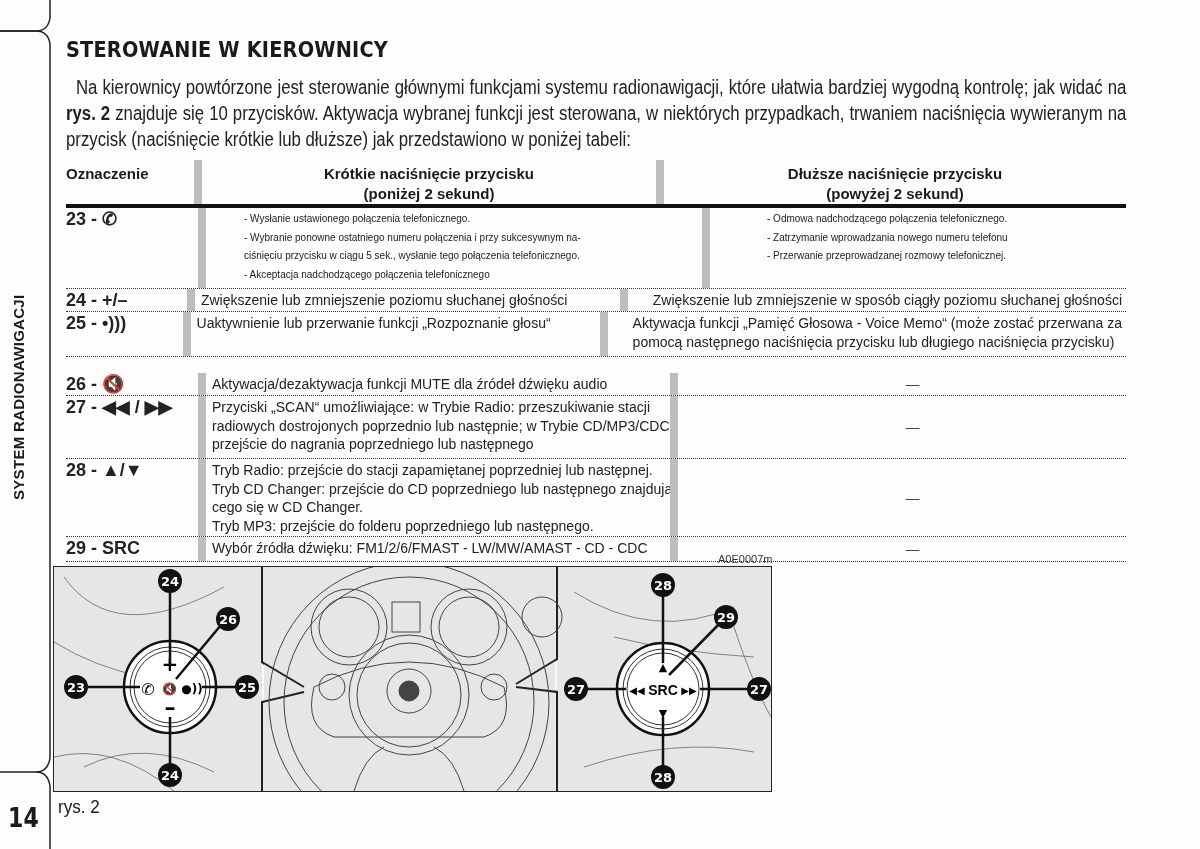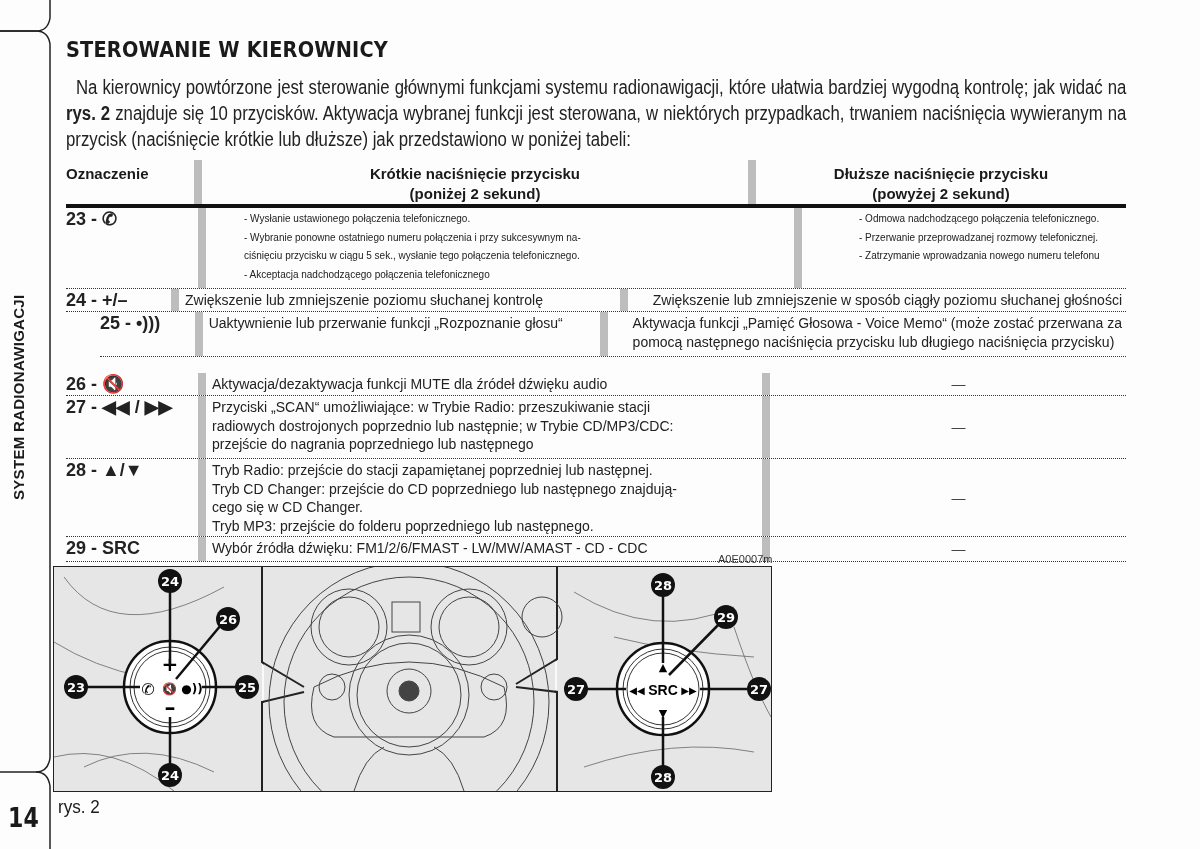--- a/index.html
+++ b/index.html
@@ -27,21 +27,21 @@
     font-family: "Liberation Sans", sans-serif; transform: scaleX(0.86); transform-origin: left top;
     width: 1233px; text-align: justify; color: #222;
   }
   .intro b { font-weight: bold; }
   
   .table { position: absolute; left: 66px; top: 160px; width: 1060px; font-family: "Liberation Sans", sans-serif; }
   .thead { display: flex; height: 44px; border-bottom: 4px solid #111; }
   .th { font-weight: bold; font-size: 15px; line-height: 20px; padding-top: 4px; }
   .c1 { width: 128px; }
   .sep { width: 8px; background: #bdbdbd; flex-shrink: 0; }
-  .c2 { width: 546px; }
+  .c2 { width: 454px; }
   .c3 { flex: 1; }
   .th.c2, .th.c3 { text-align: center; }
   .row { display: flex; border-bottom: 1.5px dotted #333; }
   .cell { font-size: 14px; line-height: 18.5px; padding: 2px 4px 1px 4px; color: #222; }
   .cell.c1 { font-weight: bold; font-size: 18px; padding-left: 0; }
   .cell.c2 { padding-left: 6px; }
   .cell.c3 { padding-left: 25px; }
   .cell .line { display: block; white-space: nowrap; }
   .cell.small { font-size: 10px; margin-left: 32px; }
   .dash { text-align: center; display: flex; align-items: center; justify-content: center; color: #444; }
@@ -85,36 +85,36 @@
         <div class="sep"></div>
         <div class="cell c2 small">
           <span class="line">- Wysłanie ustawionego połączenia telefonicznego.</span>
           <span class="line">- Wybranie ponowne ostatniego numeru połączenia i przy sukcesywnym na-</span>
           <span class="line">  ciśnięciu przycisku w ciągu 5 sek., wysłanie tego połączenia telefonicznego.</span>
           <span class="line">- Akceptacja nadchodzącego połączenia telefonicznego</span>
         </div>
         <div class="sep"></div>
         <div class="cell c3 small">
           <span class="line">- Odmowa nadchodzącego połączenia telefonicznego.</span>
+          <span class="line">- Zatrzymanie wprowadzania nowego numeru telefonu</span>
           <span class="line">- Przerwanie przeprowadzanej rozmowy telefonicznej.</span>
-          <span class="line">- Zatrzymanie wprowadzania nowego numeru telefonu</span>
         </div>
       </div>
       <div class="row" style="min-height: 22px;">
         <div class="cell c1">24 - +/–</div>
         <div class="sep"></div>
         <div class="cell c2">
-          <span class="line">Zwiększenie lub zmniejszenie poziomu słuchanej kontrolę</span>
+          <span class="line">Zwiększenie lub zmniejszenie poziomu słuchanej głośności</span>
         </div>
         <div class="sep"></div>
         <div class="cell c3">
           <span class="line">Zwiększenie lub zmniejszenie w sposób ciągły poziomu słuchanej głośności</span>
         </div>
       </div>
-      <div class="row" style="min-height: 44px; margin-left: 34px;">
+      <div class="row" style="min-height: 44px;">
         <div class="cell c1">25 - •)))</div>
         <div class="sep"></div>
         <div class="cell c2">
           <span class="line">Uaktywnienie lub przerwanie funkcji „Rozpoznanie głosu“</span>
         </div>
         <div class="sep"></div>
         <div class="cell c3">
           <span class="line">Aktywacja funkcji „Pamięć Głosowa - Voice Memo“ (może zostać przerwana za</span>
           <span class="line">pomocą następnego naciśnięcia przycisku lub długiego naciśnięcia przycisku)</span>
         </div>

